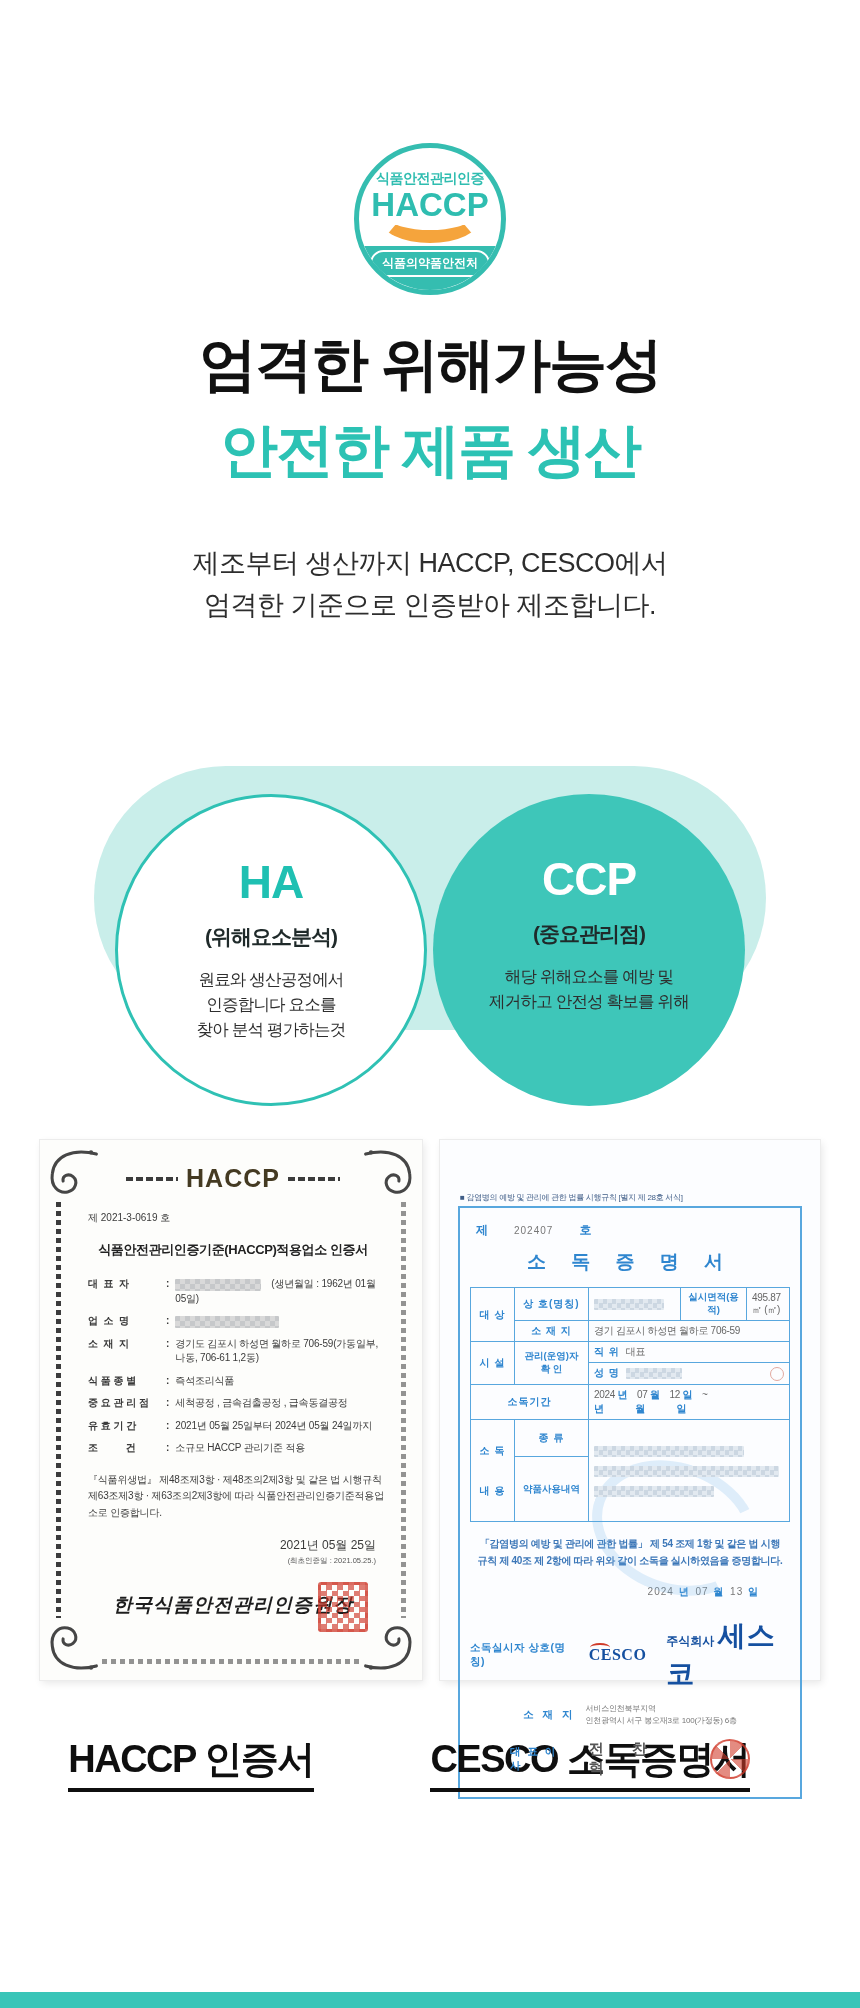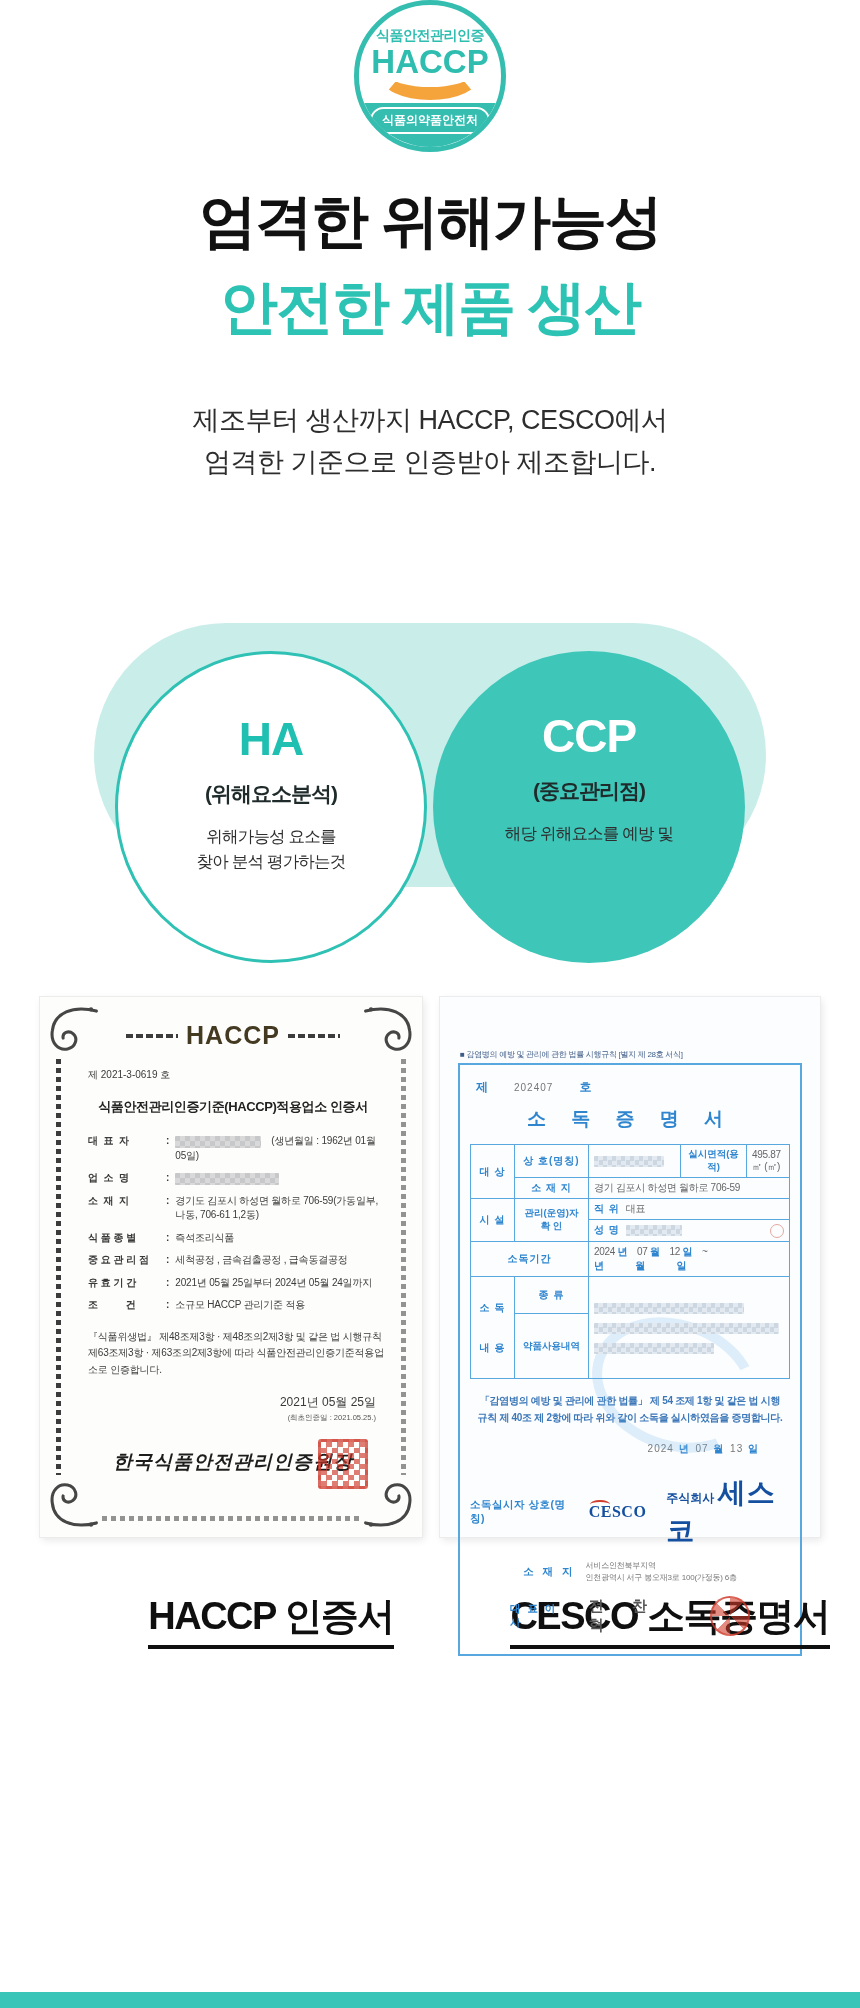--- a/index.html
+++ b/index.html
@@ -1,20 +1,20 @@
 <!DOCTYPE html>
 <html><head>
 <meta charset="utf-8">
 <style>
   html,body{margin:0;padding:0;background:#fff;}
   body{font-family:"Liberation Sans","DejaVu Sans",sans-serif;color:#222;}
   .page{width:860px;height:2008px;margin:0 auto;position:relative;background:#fff;overflow:hidden;}
 
   
-  .logo-wrap{display:flex;justify-content:center;}
+  .logo-wrap{padding-top:143px;display:flex;justify-content:center;}
   .logo{width:152px;height:152px;border-radius:50%;border:5px solid #35bdb0;background:#fff;
         position:relative;overflow:hidden;box-sizing:border-box;text-align:center;}
   .logo-kicker{margin-top:22px;font-size:14px;font-weight:700;color:#2fbdb0;letter-spacing:-.5px;}
   .logo-haccp{font-size:33px;font-weight:800;color:#2fbdb0;letter-spacing:0;line-height:1.05;}
   .swoosh{width:104px;height:26px;margin:2px auto 0;position:relative;overflow:hidden;}
   .swoosh::before{content:"";position:absolute;left:2px;top:-30px;width:100px;height:48px;
         border-radius:50%;border:11px solid transparent;border-bottom:13px solid #f5a43c;box-sizing:border-box;}
   .logo-chord{position:absolute;left:0;right:0;bottom:0;height:44px;background:#35bdb0;}
   .logo-pill{position:absolute;left:50%;transform:translateX(-50%);bottom:13px;background:#35bdb0;
         border:2px solid #fff;border-radius:14px;padding:3px 10px;font-size:12px;font-weight:700;color:#fff;
@@ -113,21 +113,21 @@
   .cc-addr{margin-top:10px;display:flex;justify-content:center;gap:10px;align-items:center;}
   .cc-addr .lab2{font-size:10.5px;font-weight:700;color:#2f86cf;letter-spacing:3px;}
   .cc-addr .small{font-size:8px;color:#777;line-height:1.5;letter-spacing:-.2px;}
   .cc-ceo{margin:12px 40px 4px;display:flex;justify-content:center;align-items:center;gap:22px;position:relative;}
   .cc-ceo .lab2{font-size:10.5px;font-weight:700;color:#2f86cf;letter-spacing:2px;}
   .cc-ceo .name{font-size:15px;color:#555;letter-spacing:12px;font-weight:700;}
   .seal-round{width:36px;height:36px;border-radius:50%;border:2.5px solid rgba(208,59,42,.85);flex:none;
         background:repeating-conic-gradient(rgba(208,59,42,.65) 0% 12%,rgba(255,255,255,0) 0% 25%);opacity:.9;}
 
   
-  .captions{margin-top:54px;display:flex;justify-content:flex-end;gap:18px;}
+  .captions{margin-top:54px;display:flex;justify-content:flex-start;gap:18px;}
   .caption-col{width:382px;text-align:center;}
   .caption-col:last-child{width:380px;}
   .caption{display:inline-block;font-size:38px;font-weight:800;color:#0f0f0f;letter-spacing:-1.5px;
         border-bottom:4px solid #0f0f0f;padding-bottom:3px;}
 
   
   .bottom-bar{position:absolute;left:0;right:0;bottom:0;height:16px;background:#39c5b8;}
 </style>
 </head>
 <body>
@@ -153,29 +153,31 @@
     <div>제조부터 생산까지 HACCP, CESCO에서</div>
     <div>엄격한 기준으로 인증받아 제조합니다.</div>
   </div>
 
   <div class="venn">
     <div class="capsule">
       <div class="circle ha">
         <div class="c-title">HA</div>
         <div class="c-sub">(위해요소분석)</div>
         <div class="c-desc">
-          <div>위해가능성 요소를</div>
+          <div>원료와 생산공정에서</div>
+          <div>인증합니다 요소를</div>
           <div>찾아 분석 평가하는것</div>
         </div>
       </div>
       <div class="circle ccp">
         <div class="c-title">CCP</div>
         <div class="c-sub">(중요관리점)</div>
         <div class="c-desc">
           <div>해당 위해요소를 예방 및</div>
+          <div>제거하고 안전성 확보를 위해</div>
         </div>
       </div>
     </div>
   </div>
 
   <div class="certs">
 
     <div class="cert haccp">
       <div class="orn-corner oc-tl"><svg viewBox="0 0 60 60">
             <path d="M56 9 C30 2 9 11 7 31 C5 45 14 53 24 51 C33 49 36 39 30 34 C25 30 18 33 19 39" fill="none" stroke="#333" stroke-width="3.4" stroke-linecap="round"></path>

